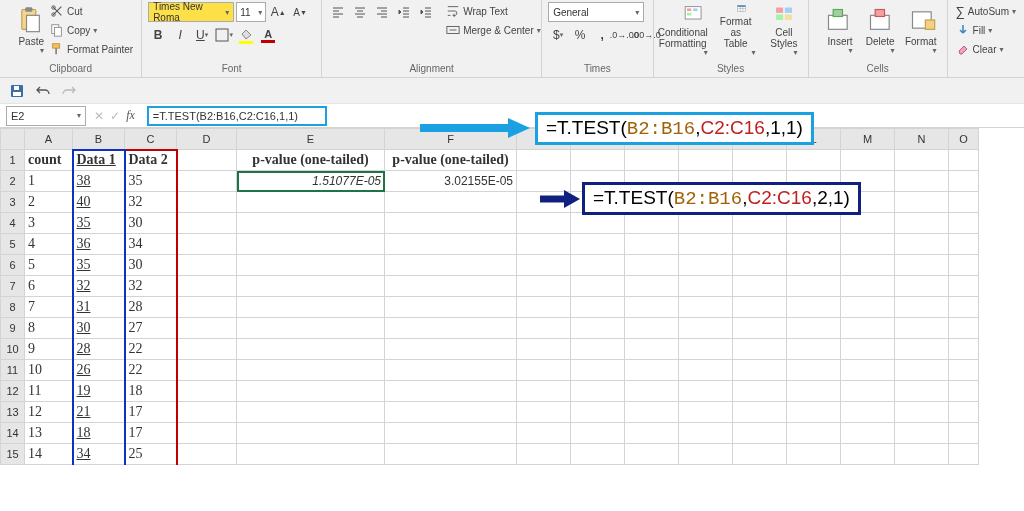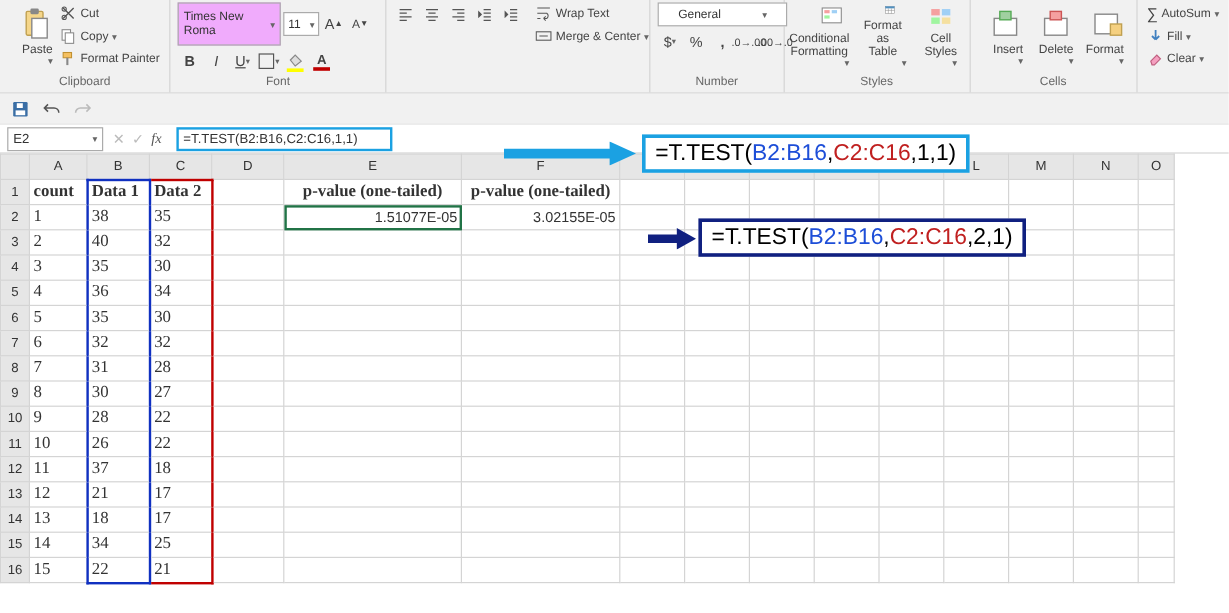--- a/index.html
+++ b/index.html
@@ -9,26 +9,26 @@
 .ribbon { background: #f1f1f1; border-bottom: 1px solid #d4d4d4; height: 78px; display: flex; }
 .group { border-right: 1px solid #d4d4d4; padding: 2px 6px 2px 6px; display: flex; flex-direction: column; justify-content: space-between; position: relative; }
 .group-label { text-align: center; font-size: 10px; color: #666; padding: 1px 0; }
 .group-body { display: flex; align-items: flex-start; flex: 1; }
 .big-btn { display: flex; flex-direction: column; align-items: flex-end; justify-content: center; padding: 2px 4px; font-size: 10px; color: #444; line-height: 1.1; min-width: 42px; height: 58px; }
 .big-btn .ico { width: 28px; height: 28px; margin-bottom: 2px; }
 .small-row { display: flex; flex-direction: column; gap: 1px; }
 .small-item { display: flex; align-items: center; font-size: 10px; color: #444; height: 18px; padding: 0 2px; gap: 3px; white-space: nowrap; }
 .small-item .ico { width: 14px; height: 14px; }
 .font-row { display: flex; align-items: center; gap: 2px; }
-.font-name { width: 86px; height: 36px; border: 1px solid #ababab; background: #f0abfc; font-size: 10px; padding: 0 4px; display: flex; align-items: center; justify-content: space-between; }
+.font-name { width: 86px; height: 20px; border: 1px solid #ababab; background: #fde047; font-size: 10px; padding: 0 4px; display: flex; align-items: center; justify-content: space-between; }
 .font-size { width: 30px; height: 20px; border: 1px solid #ababab; background: #fff; font-size: 10px; padding: 0 3px; display: flex; align-items: center; justify-content: space-between; }
 .caret { font-size: 8px; color: #666; }
 .btn-sq { width: 20px; height: 20px; display: flex; align-items: center; justify-content: center; font-size: 12px; color: #444; }
 .btn-sq svg { width: 14px; height: 14px; }
-.fmt-combo { width: 108px; height: 20px; border: 1px solid #ababab; background: #fff; font-size: 10px; padding: 0 16px; display: flex; align-items: center; justify-content: space-between; }
+.fmt-combo { width: 96px; height: 20px; border: 1px solid #ababab; background: #fff; font-size: 10px; padding: 0 4px; display: flex; align-items: center; justify-content: space-between; }
 
 
 .qat { background: #f1f1f1; height: 26px; display: flex; align-items: center; gap: 8px; padding: 0 8px; border-bottom: 1px solid #e5e5e5; }
 .qat .q { width: 18px; height: 18px; display: flex; align-items: center; justify-content: center; color: #555; }
 
 
 .fbar { height: 24px; background: #fff; border-bottom: 1px solid #d4d4d4; display: flex; align-items: center; }
 .name-box { width: 80px; height: 20px; border: 1px solid #ababab; margin-left: 6px; font-size: 11px; padding: 0 4px; display: flex; align-items: center; justify-content: space-between; background: #fff; }
 .fx-btns { display: flex; align-items: center; gap: 6px; padding: 0 8px; color: #888; font-size: 12px; }
 .fx-label { font-style: italic; font-family: 'Times New Roman', serif; font-size: 12px; color: #555; margin-right: 4px; }
@@ -43,36 +43,36 @@
 .col-A { width: 48px; } .col-B { width: 52px; } .col-C { width: 52px; } .col-D { width: 60px; }
 .col-E { width: 148px; } .col-F { width: 132px; } .col-G { width: 54px; } .col-H { width: 54px; }
 .col-I { width: 54px; } .col-J { width: 54px; } .col-K { width: 54px; } .col-L { width: 54px; }
 .col-M { width: 54px; } .col-N { width: 54px; } .col-O { width: 30px; }
 td .cell { padding: 0 3px; font-family: 'Times New Roman', serif; font-size: 14px; height: 100%; display: flex; align-items: center; }
 td .cell.h { font-weight: bold; }
 td .cell.r { justify-content: flex-end; }
 td .cell.num { font-size: 12px; font-family: 'Segoe UI', sans-serif; }
 
 
-.bd-blue-l { border-left: 2px solid #1030c0 !important; }
+.bd-blue-l { border-left: 2px solid #1030c0 !important; text-decoration: underline; }
 .bd-blue-r { border-right: 2px solid #1030c0 !important; }
 .bd-blue-t { border-top: 2px solid #1030c0 !important; }
 .bd-blue-b { border-bottom: 2px solid #1030c0 !important; }
 .bd-red-l { border-left: 2px solid #c00000 !important; }
 .bd-red-r { border-right: 2px solid #c00000 !important; }
 .bd-red-t { border-top: 2px solid #c00000 !important; }
 .bd-red-b { border-bottom: 2px solid #c00000 !important; }
-.sel-cell { outline: 2px solid #217346; outline-offset: -2px; background: #fff; }
+.sel-cell { outline: 2px solid #217346; outline-offset: -2px; background: #fff; font-style: italic; }
 
 
 .overlay { position: absolute; pointer-events: none; }
 .callout { position: absolute; background: #fff; padding: 2px 8px; font-family: 'Times New Roman', serif; font-size: 19px; white-space: nowrap; }
 .callout.light { border: 3px solid #1ba1e2; }
 .callout.dark { border: 3px solid #102080; }
-.c-blue { color: #1d4ed8; }
+.c-blue { color: #a16207; font-family: Liberation Mono, monospace; }
 .c-red { color: #c02020; }
 .c-blk { color: #000; }
 
 
 .ubar { width: 14px; height: 3px; background: #c00000; display: block; }
 .ubar-y { background: #ffff00; }
 </style>
 </head>
 <body>
 
@@ -205,39 +205,40 @@
         <div class="small-item">
             <svg class="ico" viewBox="0 0 16 16">
               <rect x="1" y="4" width="14" height="8" fill="none" stroke="#555"></rect>
               <path d="M4 8h8" stroke="#555"></path>
             </svg>
             <span>Merge &amp; Center</span>
             <span class="caret">▾</span>
           </div>
       </div>
     </div>
+    <div class="group-label">Alignment</div>
   </div>
 
   <div class="group" style="min-width:110px">
     <div class="group-body" style="flex-direction:column;gap:3px">
       <div class="fmt-combo">
           <span>General</span>
           <span class="caret">▾</span>
         </div>
       <div class="font-row">
         <div class="btn-sq">$<span class="caret" style="font-size:7px">▾</span></div>
         <div class="btn-sq">%</div>
         <div class="btn-sq">
             <b>,</b>
           </div>
         <div class="btn-sq" style="font-size:9px">.0→.00</div>
         <div class="btn-sq" style="font-size:9px">.00→.0</div>
       </div>
     </div>
-    <div class="group-label">Number</div>
+    <div class="group-label">Times</div>
   </div>
 
   <div class="group">
     <div class="group-body">
       <div class="big-btn">
           <svg class="ico" viewBox="0 0 24 24">
             <rect x="2" y="3" width="18" height="14" fill="#fff" stroke="#888"></rect>
             <rect x="4" y="5" width="5" height="3" fill="#f5a0a0"></rect>
             <rect x="11" y="5" width="5" height="3" fill="#a0d0f5"></rect>
             <rect x="4" y="10" width="5" height="3" fill="#a0f5a0"></rect>
@@ -676,21 +677,21 @@
           <td></td>
           <td></td>
           <td></td>
         </tr>
   <tr>
           <th>12</th>
           <td>
             <div class="cell">11</div>
           </td>
           <td class="bd-blue-l bd-blue-r">
-            <div class="cell">37</div>
+            <div class="cell">19</div>
           </td>
           <td class="bd-red-l bd-red-r">
             <div class="cell">18</div>
           </td>
           <td></td>
           <td></td>
           <td></td>
           <td></td>
           <td></td>
           <td></td>
@@ -752,44 +753,20 @@
   <tr>
           <th>15</th>
           <td>
             <div class="cell">14</div>
           </td>
           <td class="bd-blue-l bd-blue-r">
             <div class="cell">34</div>
           </td>
           <td class="bd-red-l bd-red-r">
             <div class="cell">25</div>
-          </td>
-          <td></td>
-          <td></td>
-          <td></td>
-          <td></td>
-          <td></td>
-          <td></td>
-          <td></td>
-          <td></td>
-          <td></td>
-          <td></td>
-          <td></td>
-          <td></td>
-        </tr>
-  <tr>
-          <th>16</th>
-          <td>
-            <div class="cell">15</div>
-          </td>
-          <td class="bd-blue-l bd-blue-r bd-blue-b">
-            <div class="cell">22</div>
-          </td>
-          <td class="bd-red-l bd-red-r bd-red-b">
-            <div class="cell">21</div>
           </td>
           <td></td>
           <td></td>
           <td></td>
           <td></td>
           <td></td>
           <td></td>
           <td></td>
           <td></td>
           <td></td>

